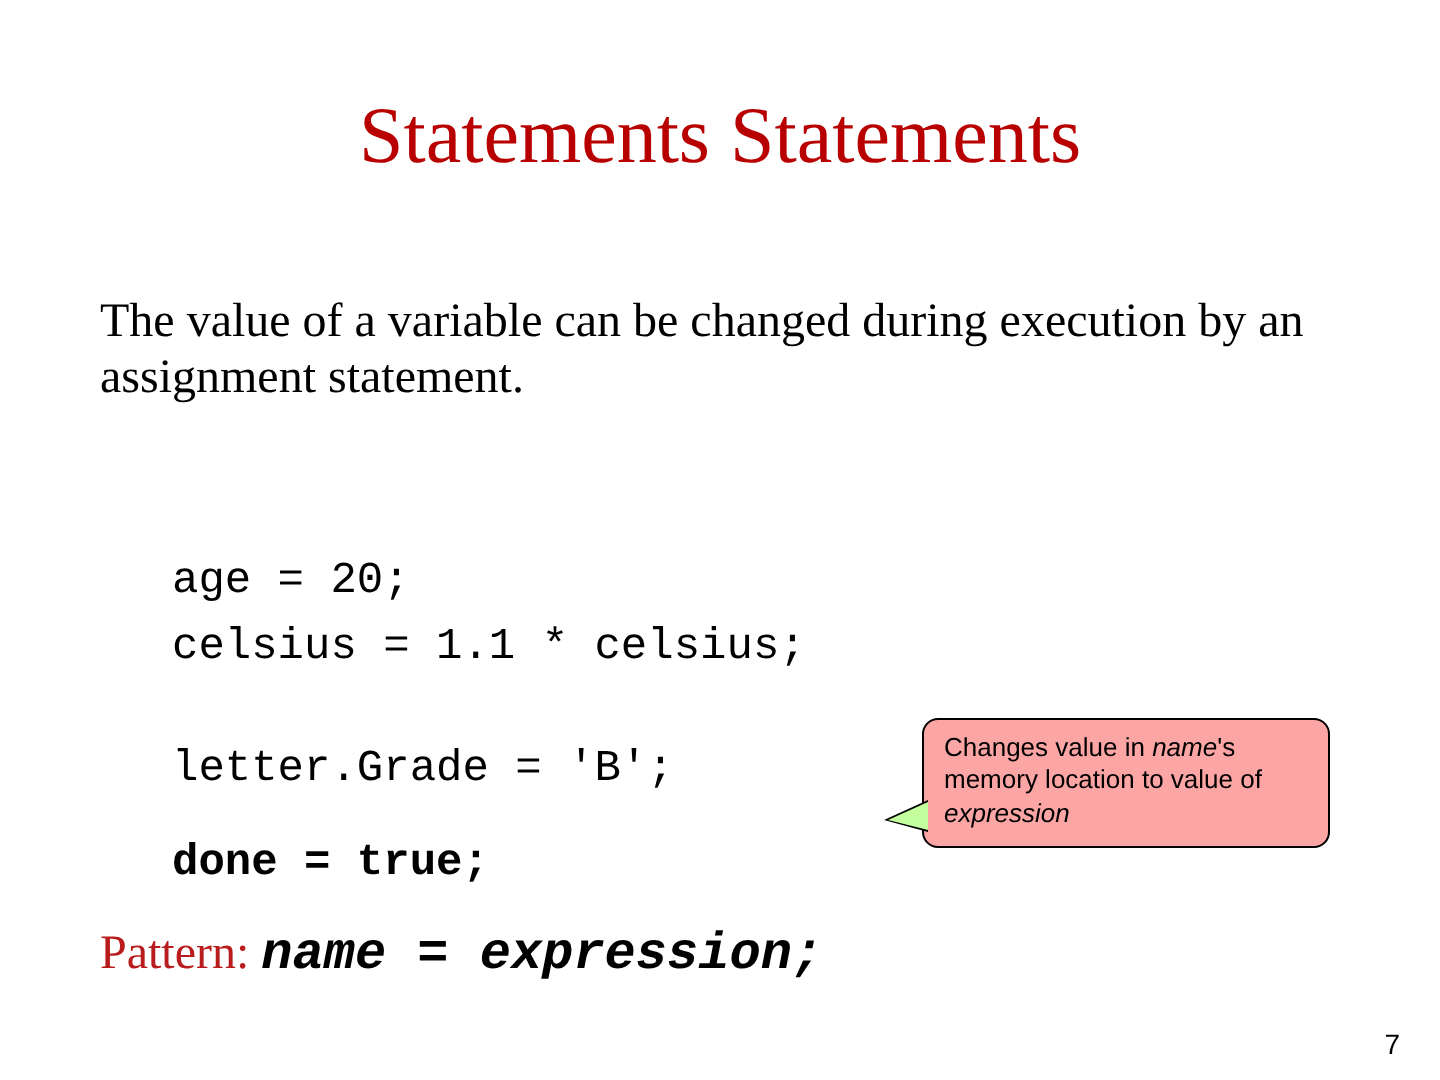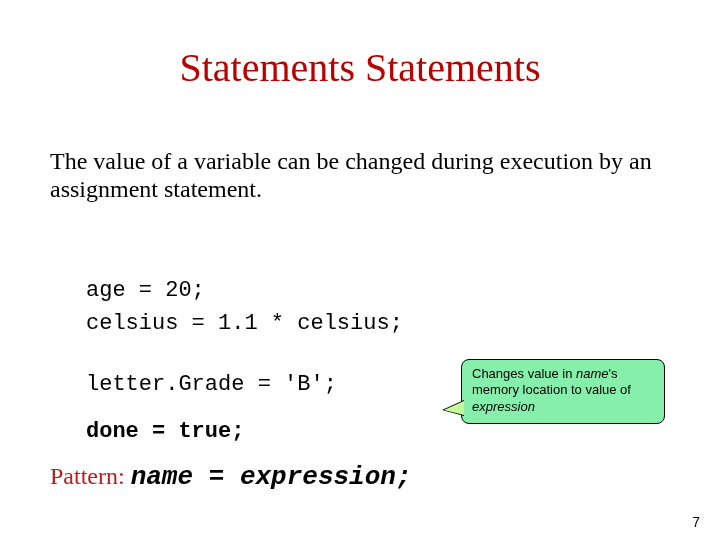--- a/index.html
+++ b/index.html
@@ -66,21 +66,21 @@
     font-family: "Courier New", Courier, monospace;
     font-weight: bold;
     font-style: italic;
     font-size: 26px;
   }
   .callout {
     position: absolute;
     top: 359px;
     left: 461px;
     width: 204px;
-    background: #86efac;
+    background: #fca5a5;
     border: 1px solid #000;
     border-radius: 8px;
     padding: 6px 22px 8px 10px;
     font-family: Arial, Helvetica, sans-serif;
     font-size: 13px;
     line-height: 1.25;
     box-sizing: border-box;
   }
   .callout .em { font-style: italic; }
   .callout::after {

